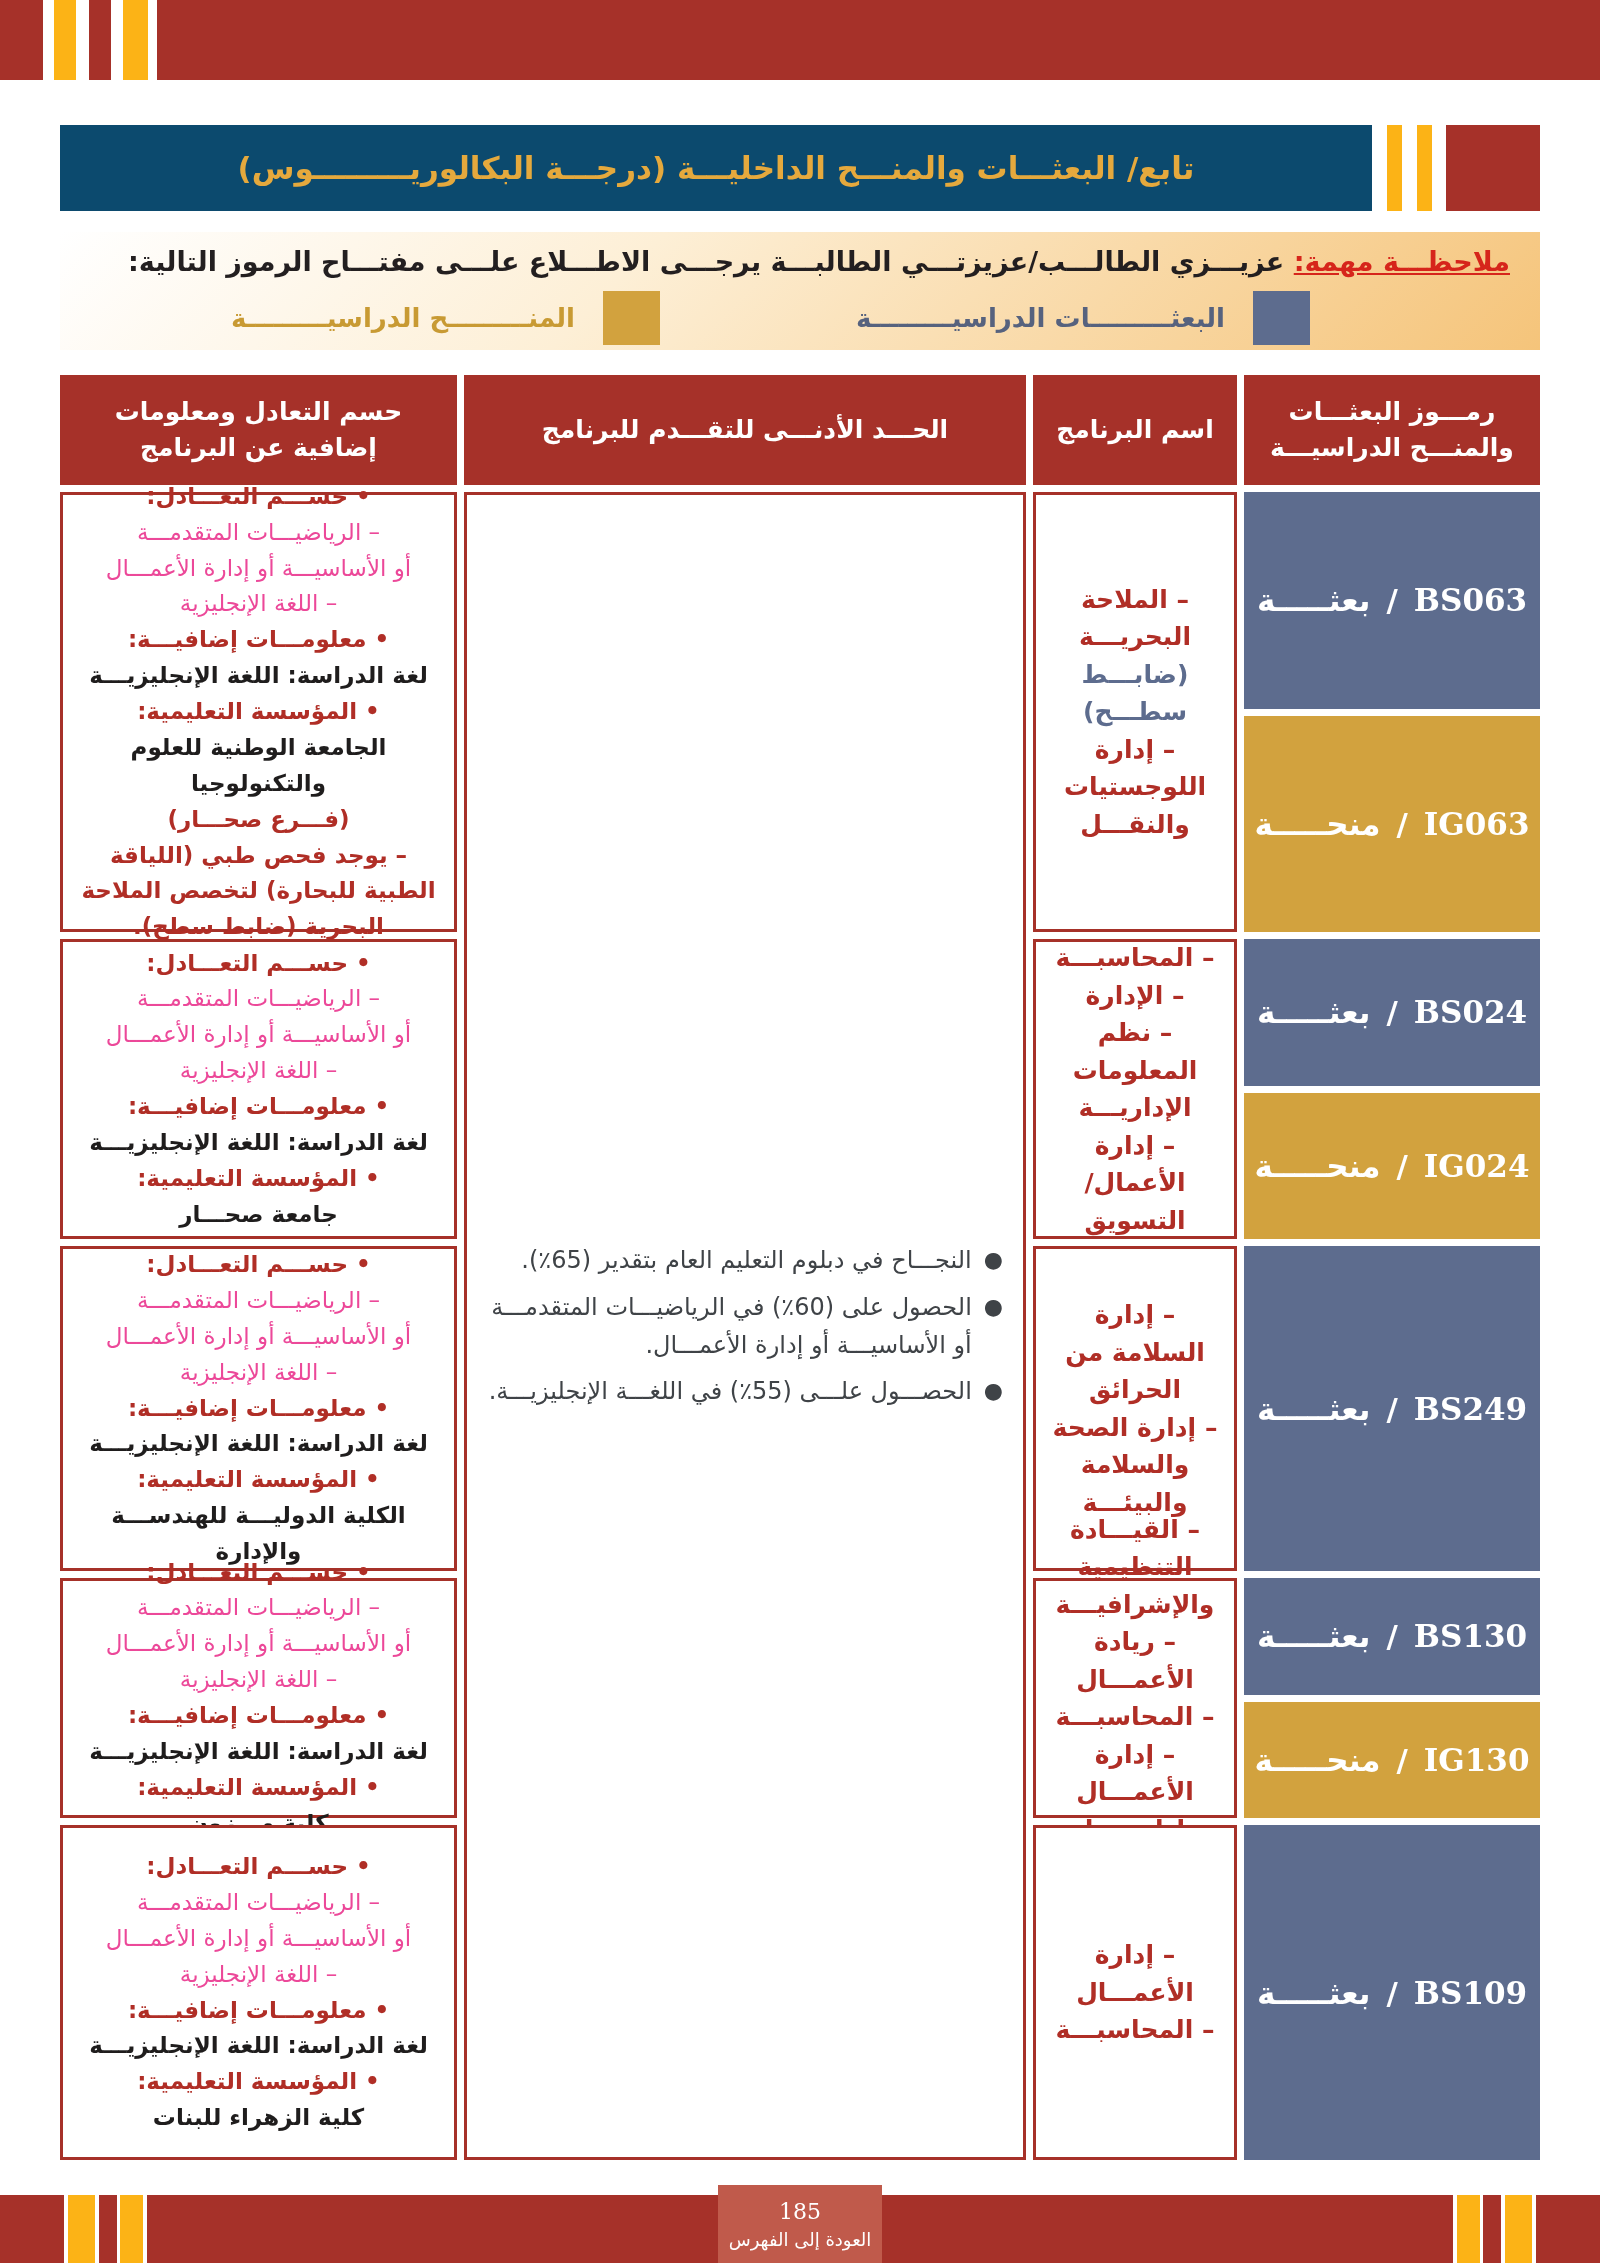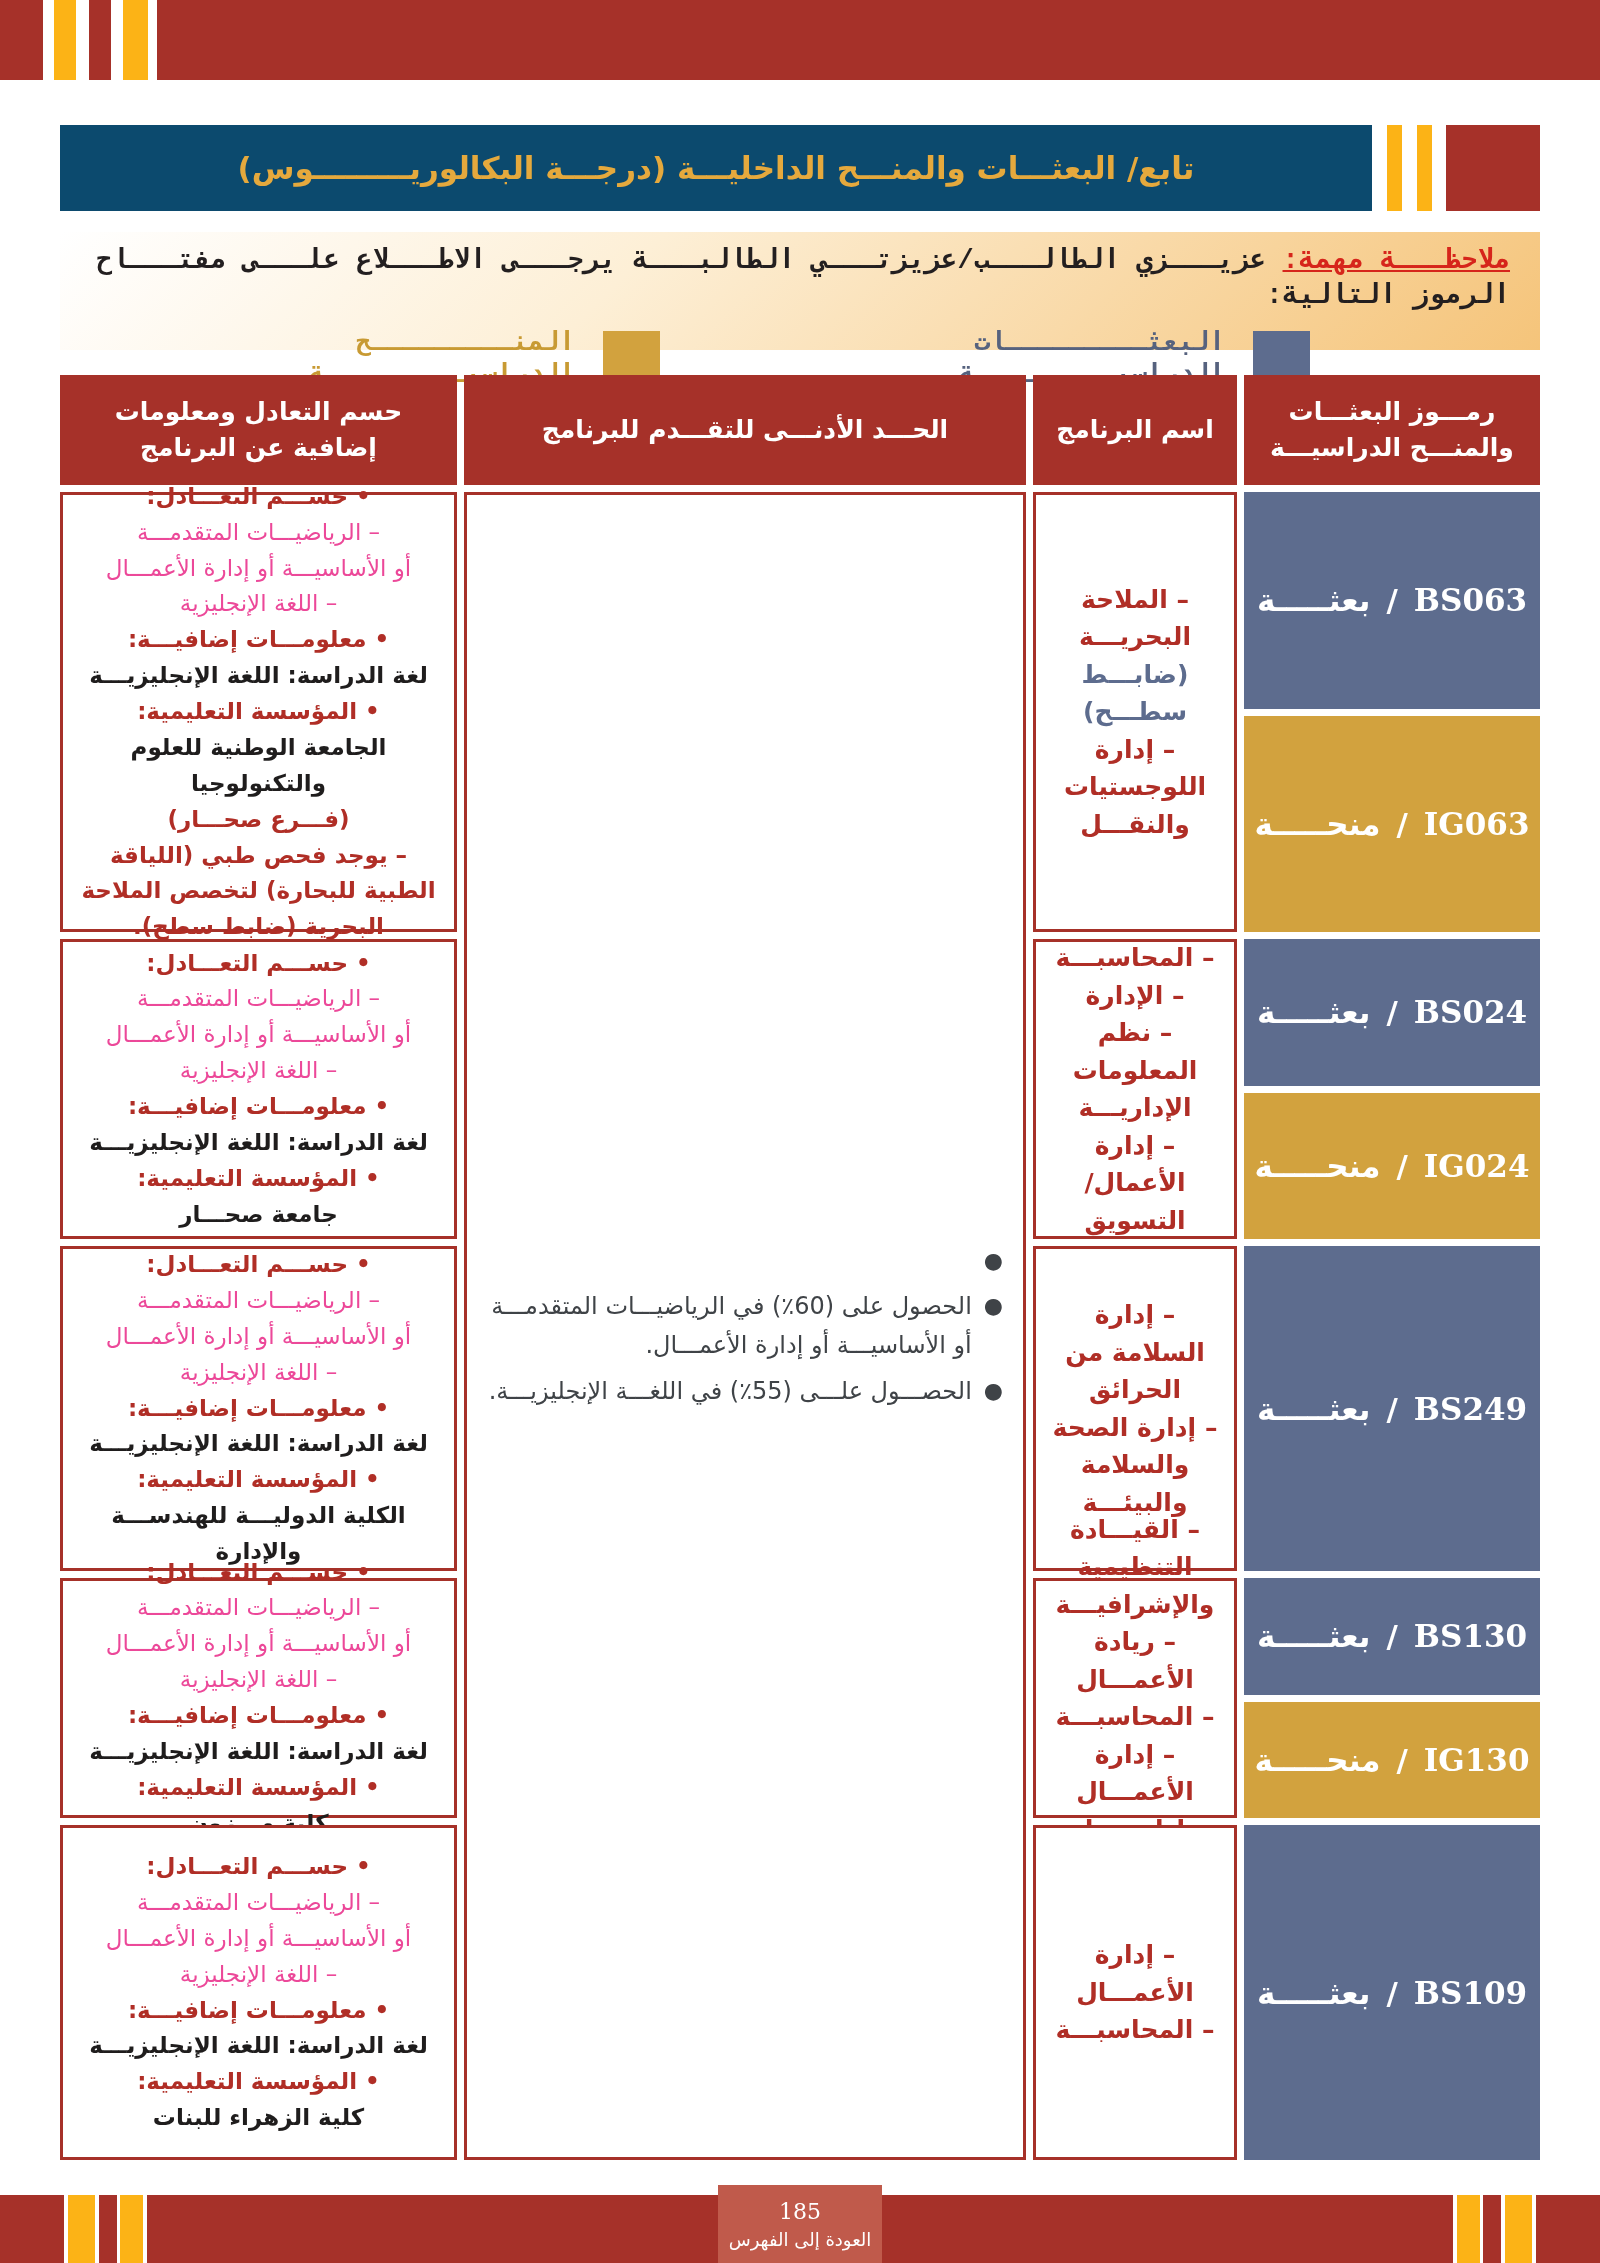--- a/index.html
+++ b/index.html
@@ -14,21 +14,21 @@
   
   .titlebar{position:absolute;top:125px;right:60px;left:60px;height:86px;display:flex;align-items:stretch;}
   .tb-main{flex:1;background:#0c4a6e;color:#E5A93D;display:flex;align-items:center;justify-content:center;
            font-size:31px;font-weight:bold;letter-spacing:.5px;}
   .tb-gap14{width:14px;} .tb-gap15{width:15px;}
   .tb-stripe{width:15px;background:#FCB316;}
   .tb-end{width:94px;background:#A63129;}
   
   .note{position:absolute;top:232px;right:60px;left:60px;height:118px;
         background:linear-gradient(135deg,#FFFFFF 0%,#FDEFD6 38%,#F5C47A 100%);
-        padding:12px 30px 8px;box-sizing:border-box;font-family:Liberation Mono, monospace;}
+        padding:12px 30px 8px;box-sizing:border-box;}
   .note-line{font-size:27px;font-weight:bold;color:#231F20;line-height:1.3;}
   .note-label{color:#D6251B;text-decoration:underline;}
   .legend{display:flex;margin-top:12px;align-items:center;}
   .leg{flex:1;display:flex;align-items:center;gap:28px;}
   .leg.first{padding-right:200px;}
   .leg.second{padding-right:80px;}
   .sw{width:57px;height:54px;flex:0 0 auto;}
   .sw.blue{background:#5D6C8E;} .sw.gold{background:#D2A23E;}
   .leg-label{font-size:26px;font-weight:bold;}
   .leg-label.bluetxt{color:#56627E;} .leg-label.goldtxt{color:#C89A33;margin-left:14px;}
@@ -106,20 +106,21 @@
 <div class="tbl">
 
   <div class="th" style="grid-column:1;grid-row:1;">رمـــوز البعثـــات والمنـــح الدراسيـــة</div>
   <div class="th" style="grid-column:2;grid-row:1;">اسم البرنامج</div>
   <div class="th" style="grid-column:3;grid-row:1;">الحـــد الأدنـــى للتقـــدم للبرنامج</div>
   <div class="th" style="grid-column:4;grid-row:1;">حسم التعادل ومعلومات إضافية عن البرنامج</div>
 
   <div class="cell reqs" style="grid-column:3;grid-row:2 / span 5;">
     <div class="req">
       <span class="req-bullet">●</span>
+      <span>النجـــاح في دبلوم التعليم العام بتقدير (65٪).</span>
     </div>
     <div class="req">
       <span class="req-bullet">●</span>
       <span>الحصول على (60٪) في الرياضيـــات المتقدمـــة أو الأساسيـــة أو إدارة الأعمـــال.</span>
     </div>
     <div class="req">
       <span class="req-bullet">●</span>
       <span>الحصـــول علـــى (55٪) في اللغـــة الإنجليزيـــة.</span>
     </div>
   </div>

